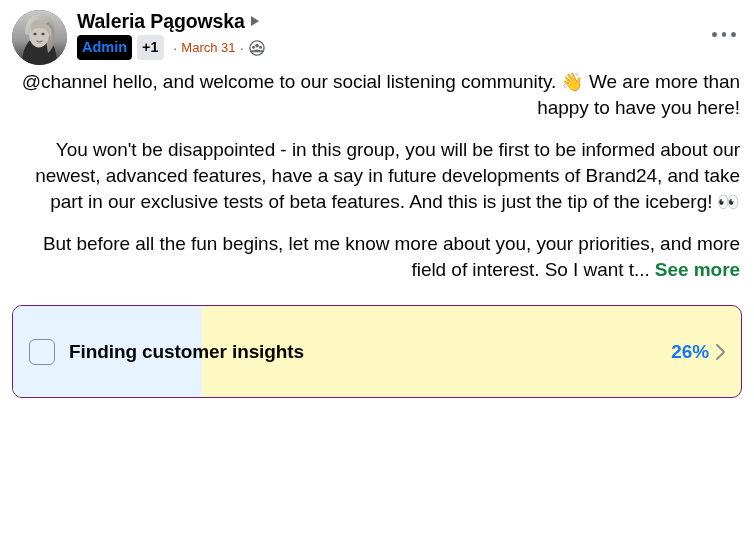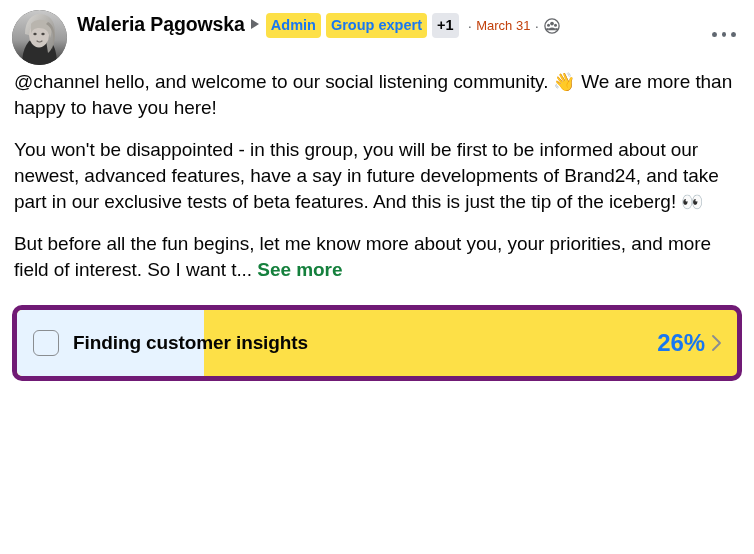--- a/index.html
+++ b/index.html
@@ -40,21 +40,21 @@
     overflow: hidden;
     background: #6d6d6d;
     position: relative;
     margin-top: 1px;
   }
   .avatar svg { display: block; width: 55px; height: 55px; }
 
   .header-text {
     margin-left: 10px;
     display: flex;
-    flex-direction: row;
+    flex-direction: column;
     min-width: 0;
     flex: 1 1 auto;
     padding-top: 1px;
   }
 
   .title-line {
     display: flex;
     align-items: center;
     white-space: nowrap;
     line-height: 22px;
@@ -82,21 +82,21 @@
     white-space: nowrap;
     line-height: 20px;
   }
   .badge {
     font-size: 14.5px;
     font-weight: 600;
     padding: 2px 5px 3px 5px;
     border-radius: 4px;
     margin-right: 5px;
   }
-  .badge-blue { background: #fde047; color: #1877f2; }
+  .badge-blue { background: #000000; color: #1877f2; }
   .badge-gray { background: #e4e6eb; color: #050505; font-weight: 700; }
 
   .meta-dot {
     color: #65676b;
     font-size: 14px;
     margin: 0 4px;
     line-height: 1;
   }
   .meta-date {
     font-size: 13px;
@@ -135,41 +135,42 @@
   .post-body {
     padding: 4px 14px 0 14px;
     box-sizing: border-box;
   }
   .para {
     font-size: 19px;
     line-height: 26px;
     color: #050505;
     margin: 0 0 16px 0;
     letter-spacing: -0.05px;
+    text-align: right;
   }
   .para:last-child { margin-bottom: 0; }
   .emoji { font-family: "DejaVu Sans", sans-serif; font-size: 18px; }
   .see-more {
     font-weight: 700;
     color: #15803d;
     cursor: pointer;
   }
 
   
   .poll {
     margin-top: 22px;
     padding: 0 12px;
     box-sizing: border-box;
   }
   .poll-option {
     position: relative;
-    height: 76px;
-    border: 5px solid #701a75;
+    height: 93px;
+    border: 1px solid #701a75;
     border-radius: 10px;
-    background: #fde047;
+    background: #fef9c3;
     overflow: hidden;
     margin-bottom: 9px;
     cursor: pointer;
     box-sizing: border-box;
   }
   .poll-fill {
     position: absolute;
     left: 0; top: 0; bottom: 0;
     background: #e7f3ff;
     z-index: 0;
@@ -203,21 +204,21 @@
     overflow: hidden;
     text-overflow: ellipsis;
   }
   .poll-right {
     display: flex;
     align-items: center;
     flex: 0 0 auto;
     margin-left: 10px;
   }
   .poll-pct {
-    font-size: 24px;
+    font-size: 19px;
     font-weight: 700;
     color: #1877f2;
     letter-spacing: -0.1px;
     text-align: center;
   }
   .chev {
     margin-left: 5px;
     display: inline-flex;
     align-items: center;
     color: #8a8d91;
@@ -262,21 +263,20 @@
     </div>
 
     <div class="header-text">
       <div class="title-line">
         <span class="author-name">Waleria Pągowska</span>
         <span class="name-sep"></span>
       </div>
 
       <div class="meta-line">
         <span class="badge badge-blue">Admin</span>
-        <span class="badge badge-blue">Group expert</span>
         <span class="badge badge-gray">+1</span>
         <span class="meta-dot">·</span>
         <span class="meta-date">March 31</span>
         <span class="meta-dot">·</span>
         <span class="privacy-icon">
           <svg width="16" height="16" viewBox="0 0 16 16" fill="currentColor">
             <circle cx="8" cy="8" r="7.1" fill="none" stroke="currentColor" stroke-width="1.3"></circle>
             <circle cx="8" cy="5.6" r="1.85"></circle>
             <circle cx="4.5" cy="7.3" r="1.5"></circle>
             <circle cx="11.5" cy="7.3" r="1.5"></circle>

